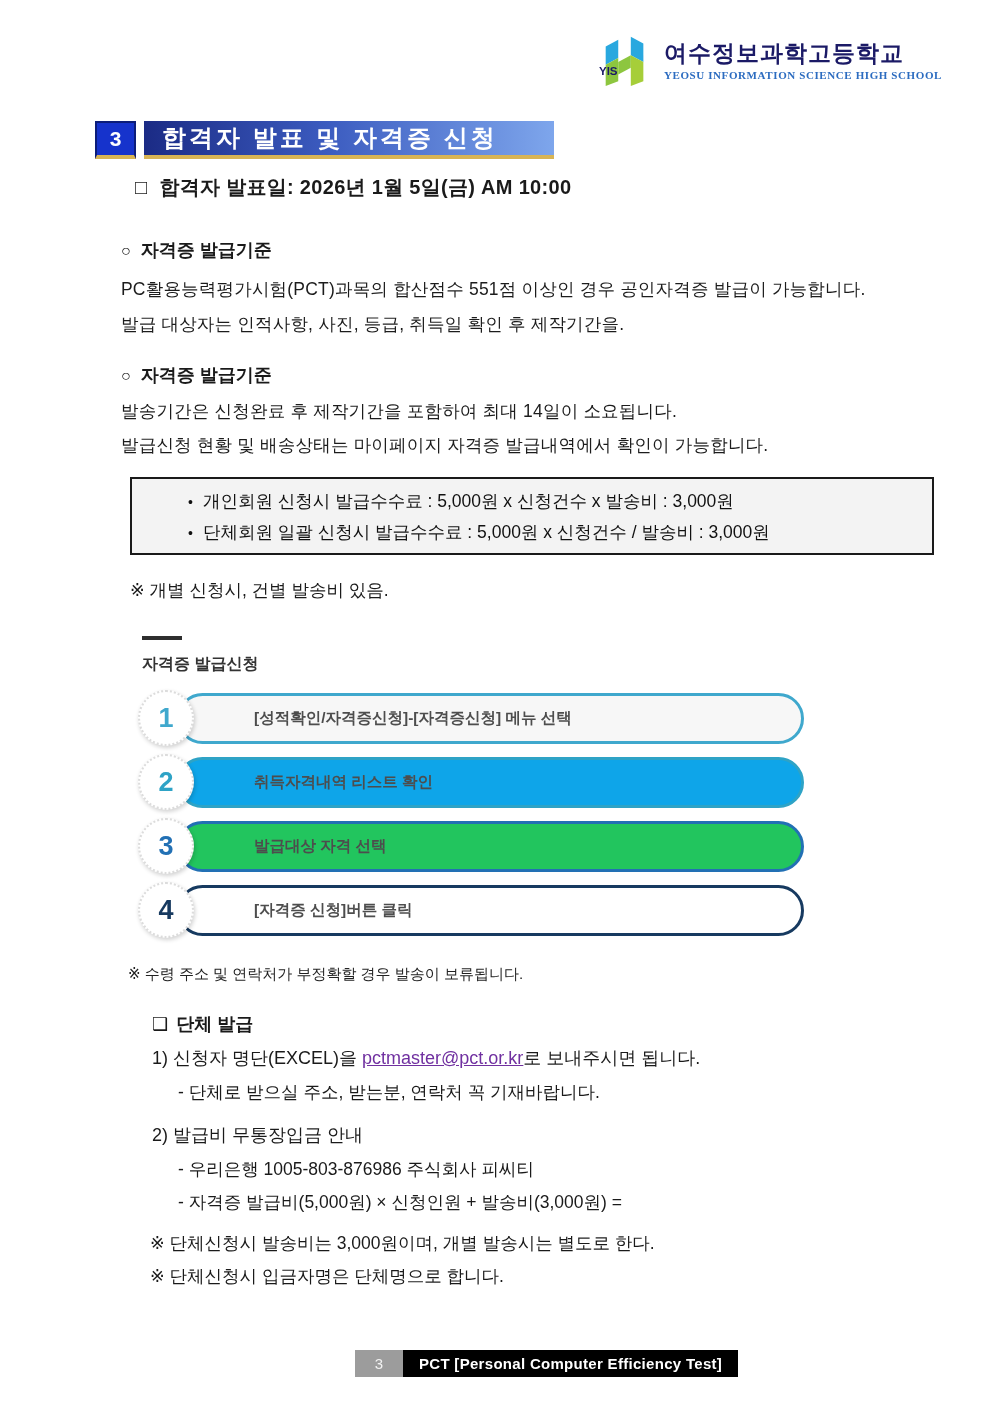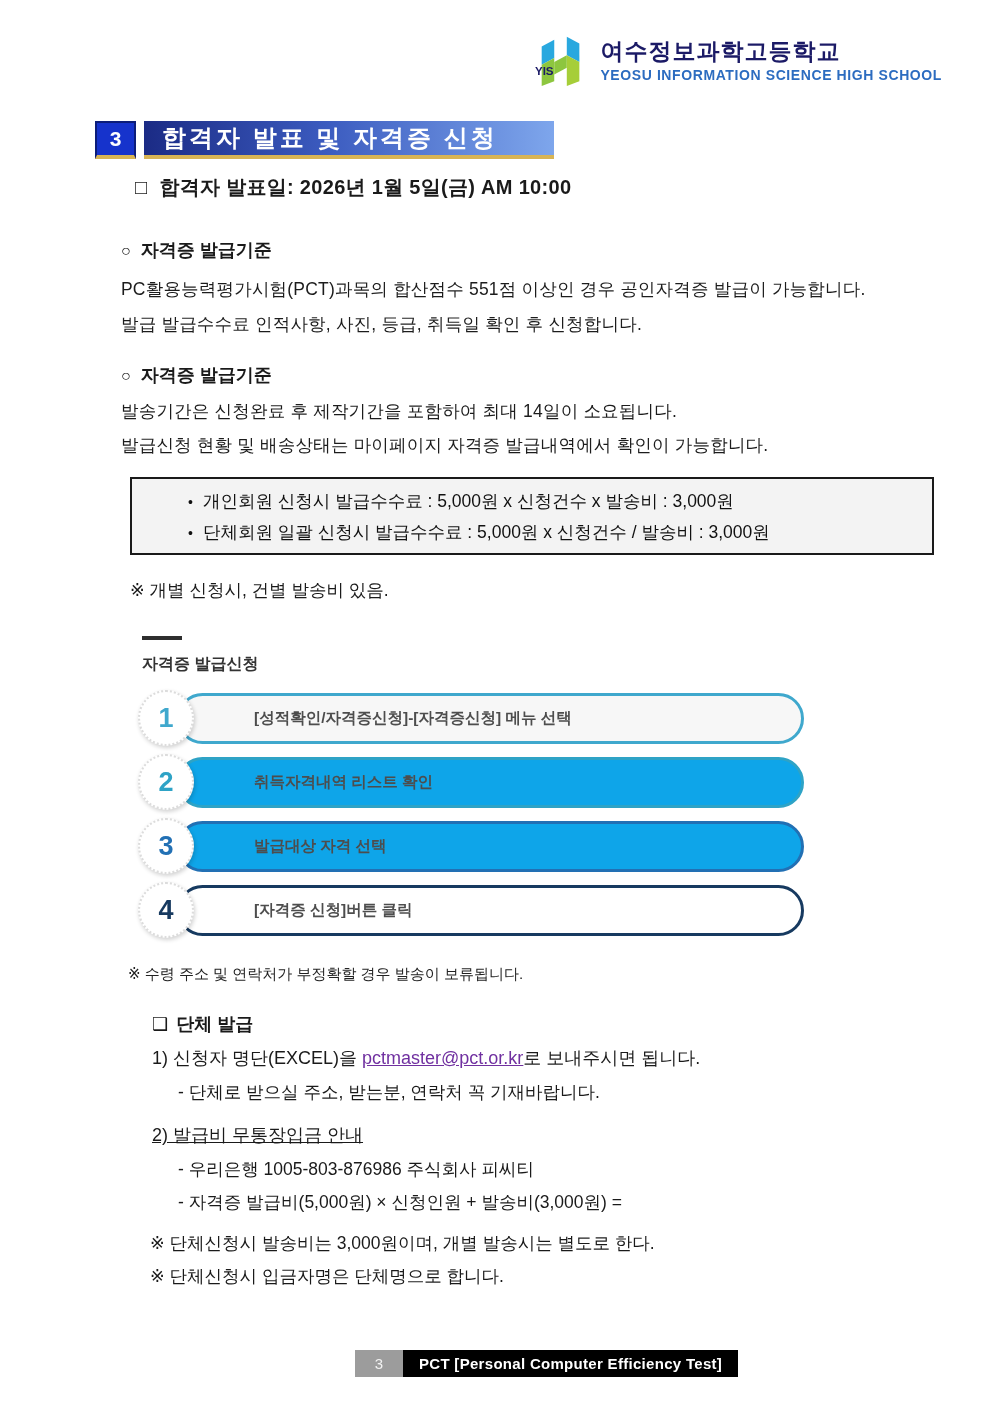--- a/index.html
+++ b/index.html
@@ -27,25 +27,26 @@
   }
   .logo-text { display: flex; flex-direction: column; }
   .logo-ko {
     font-size: 23px;
     font-weight: bold;
     color: #1b1a66;
     letter-spacing: 1px;
     line-height: 1.1;
   }
   .logo-en {
-    font-size: 14px;
+    font-size: 11px;
     color: #2c6cc0;
     font-weight: bold;
     letter-spacing: 0.6px;
     margin-top: 3px;
+    font-family: Liberation Serif, serif;
   }
 
   
   .section-header {
     position: absolute;
     top: 121px;
     left: 95px;
     display: flex;
     gap: 8px;
     align-items: stretch;
@@ -213,21 +214,21 @@
   </div>
 
   <div class="abs announce">
     <span class="bullet">□</span><span>합격자 발표일: 2026년 1월 5일(금) AM 10:00</span>
   </div>
 
   <div class="abs crit-head" style="top:238px;">
     <span class="bullet">○</span><span>자격증 발급기준</span>
   </div>
   <div class="abs body-line" style="top:277px;">PC활용능력평가시험(PCT)과목의 합산점수 551점 이상인 경우 공인자격증 발급이 가능합니다.</div>
-  <div class="abs body-line" style="top:312px;">발급 발급수수료 인적사항, 사진, 등급, 취득일 확인 후 신청합니다.</div>
+  <div class="abs body-line" style="top:312px;">발급 대상자는 인적사항, 사진, 등급, 취득일 확인 후 제작기간을.</div>
 
   <div class="abs crit-head" style="top:363px;">
     <span class="bullet">○</span><span>자격증 발급기준</span>
   </div>
   <div class="abs body-line" style="top:399px;">발송기간은 신청완료 후 제작기간을 포함하여 최대 14일이 소요됩니다.</div>
   <div class="abs body-line" style="top:433px;">발급신청 현황 및 배송상태는 마이페이지 자격증 발급내역에서 확인이 가능합니다.</div>
 
   <div class="abs fee-box">
     <div class="fee-row">
       <span class="bullet">•</span><span>개인회원 신청시 발급수수료 : 5,000원 x 신청건수 x 발송비 : 3,000원</span>
@@ -250,21 +251,21 @@
   </div>
 
   <div class="step-row" style="top:754px;">
     <div class="step-pill" style="border-color: rgb(46, 163, 198); background-color: #0ea5e9;">
       <span class="step-label">취득자격내역 리스트 확인</span>
     </div>
     <div class="step-circle" style="color: rgb(46, 163, 198);">2</div>
   </div>
 
   <div class="step-row" style="top:818px;">
-    <div class="step-pill" style="border-color: rgb(34, 112, 180); background-color: #0ea5e9;">
+    <div class="step-pill" style="border-color: rgb(34, 112, 180); background-color: #22c55e;">
       <span class="step-label">발급대상 자격 선택</span>
     </div>
     <div class="step-circle" style="color: rgb(34, 112, 180);">3</div>
   </div>
 
   <div class="step-row" style="top:882px;">
     <div class="step-pill" style="border-color: rgb(23, 58, 96); background-color: rgb(255, 255, 255);">
       <span class="step-label">[자격증 신청]버튼 클릭</span>
     </div>
     <div class="step-circle" style="color: rgb(23, 58, 96);">4</div>
@@ -274,21 +275,21 @@
 
   <div class="abs group-head">
     <span class="bullet">❑</span><span>단체 발급</span>
   </div>
 
   <div class="abs group-line" style="top:1046px;">
     <span>1) 신청자 명단(EXCEL)을 </span><a class="email-link" href="#">pctmaster@pct.or.kr</a><span>로 보내주시면 됩니다.</span>
   </div>
   <div class="abs group-sub" style="top:1080px;">- 단체로 받으실 주소, 받는분, 연락처 꼭 기재바랍니다.</div>
 
-  <div class="abs group-line" style="top:1123px;text-decoration:underline;">2) 발급비 무통장입금 안내</div>
+  <div class="abs group-line" style="top:1123px;">2) 발급비 무통장입금 안내</div>
   <div class="abs group-sub" style="top:1157px;">- 우리은행 1005-803-876986 주식회사 피씨티</div>
   <div class="abs group-sub" style="top:1190px;">- 자격증 발급비(5,000원) × 신청인원 + 발송비(3,000원) =</div>
 
   <div class="abs bottom-note" style="top:1231px;">※ 단체신청시 발송비는 3,000원이며, 개별 발송시는 별도로 한다.</div>
   <div class="abs bottom-note" style="top:1264px;">※ 단체신청시 입금자명은 단체명으로 합니다.</div>
 
   <div class="footer">
     <div class="footer-page">3</div>
     <div class="footer-label">PCT [Personal Computer Efficiency Test]</div>
   </div>

